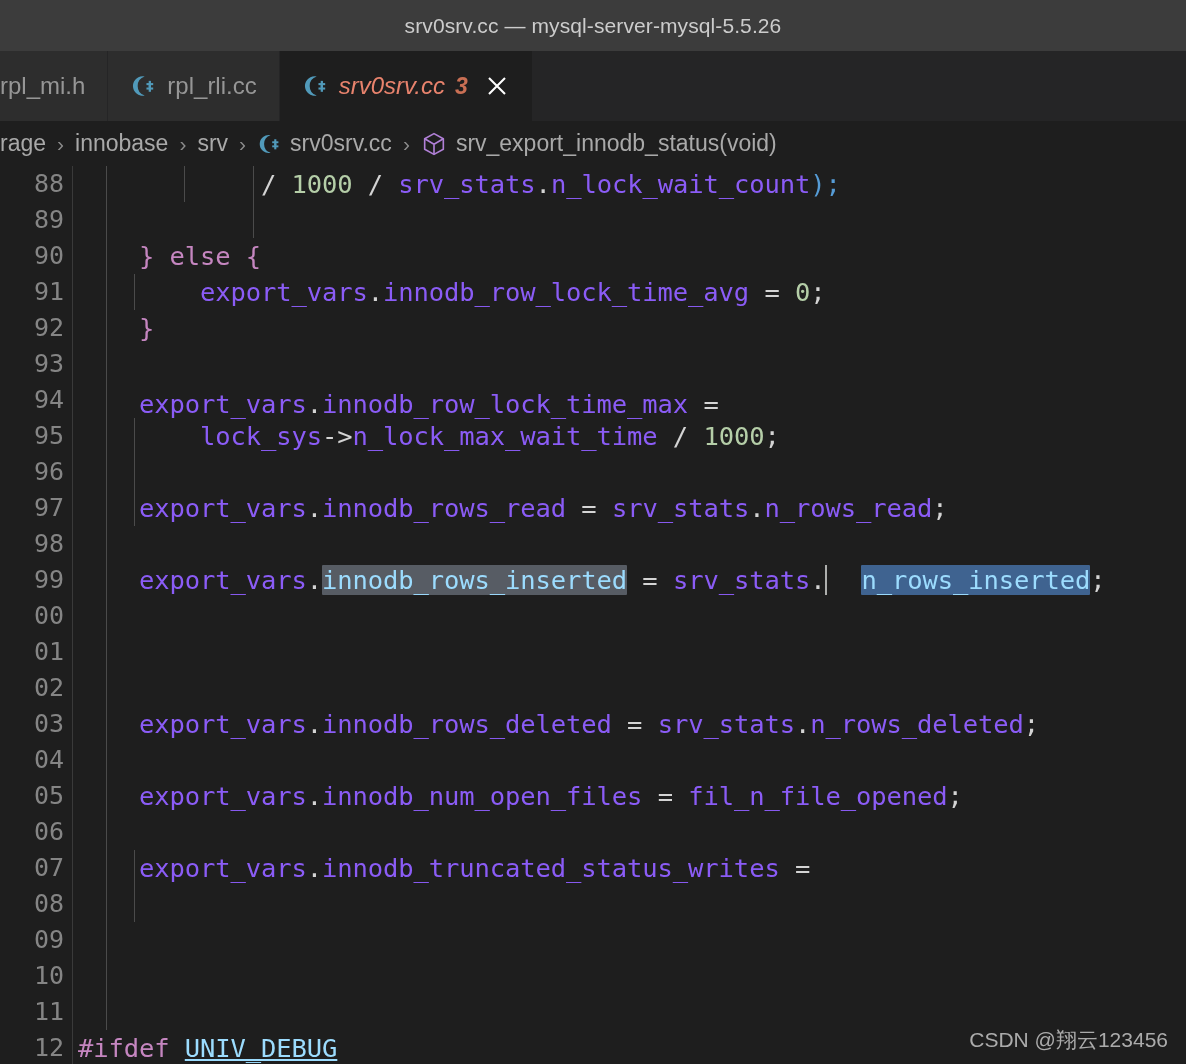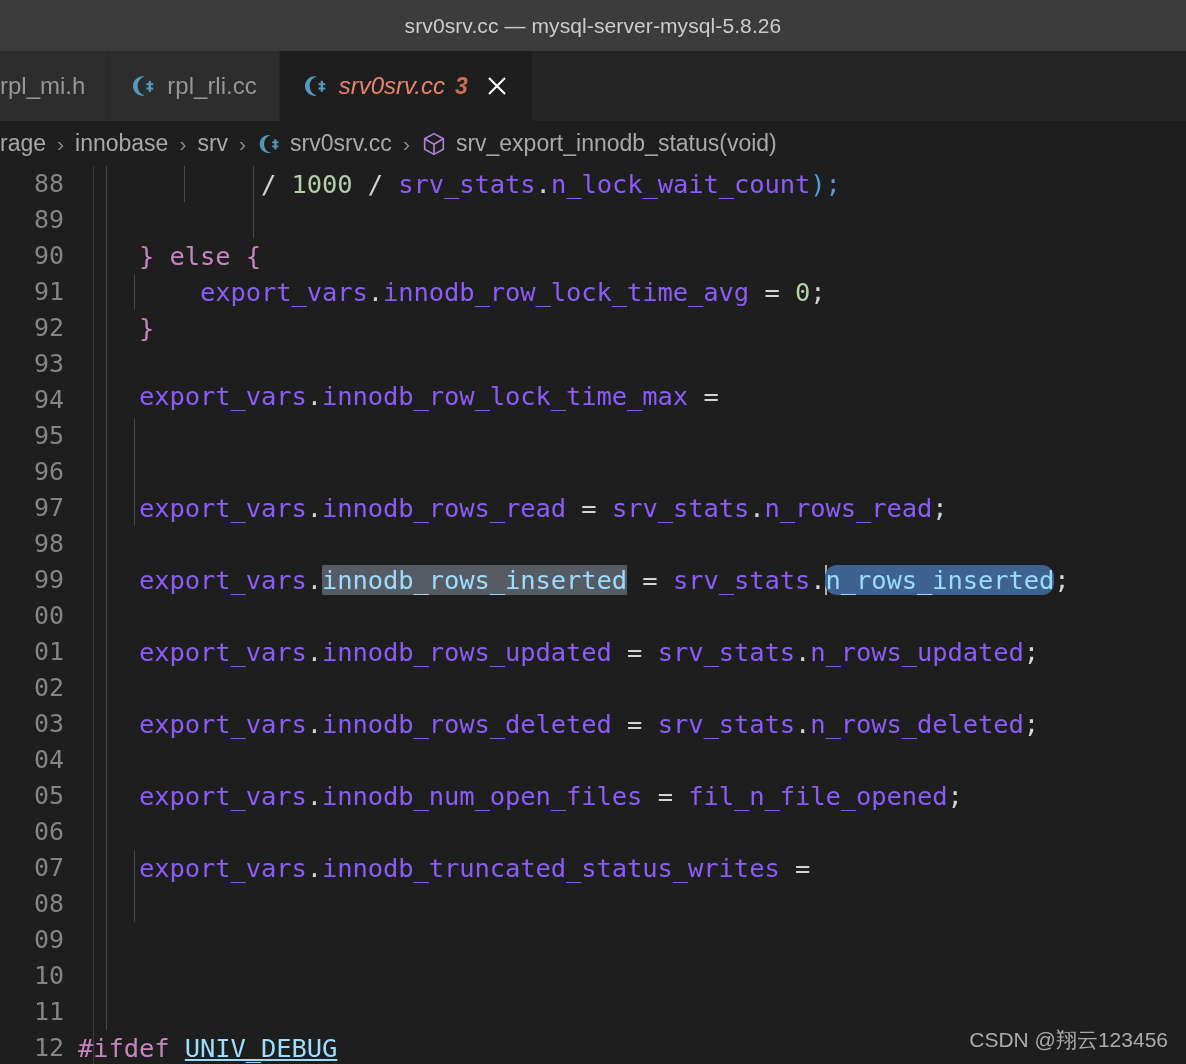--- a/index.html
+++ b/index.html
@@ -136,21 +136,21 @@
     position: absolute;
     left: 0; top: 166px;
     width: 1186px;
     height: 898px;
     background: #1e1e1e;
     overflow: hidden;
   }
   #gutter {
     position: absolute;
     left: 0; top: 0;
-    width: 94px;
+    width: 73px;
     height: 898px;
     background: #1e1e1e;
     border-right: 1px solid #3a3a3a;
     box-sizing: border-box;
   }
   .lineno {
     position: absolute;
     left: -26px;
     width: 90px;
     text-align: right;
@@ -194,21 +194,22 @@
   .t-pp    { color: #c586c0; }
   .t-ppid  { color: #9cdcfe; text-decoration: underline; }
 
   
   .sel-word {
     background: #575c64;
     border-radius: 1px;
   }
   .sel-blue {
     background: #3f6390;
-    border-radius: 12px;
+    border-radius: 1px;
+    margin-left: 36px;
   }
   .caret {
     display: inline-block;
     width: 2px;
     height: 30px;
     vertical-align: -6px;
     background: #aeafad;
     margin-right: -2px;
   }
 
@@ -221,21 +222,21 @@
     font-family: "Liberation Sans", sans-serif;
     font-size: 21px;
     white-space: nowrap;
     opacity: 0.92;
   }
 </style>
 </head>
 <body>
 
 <div id="titlebar">
-  <span class="title-text">srv0srv.cc — mysql-server-mysql-5.8.26</span>
+  <span class="title-text">srv0srv.cc — mysql-server-mysql-5.5.26</span>
 </div>
 
 <div id="tabbar">
 
   <div class="tab clipped">
     <span class="tab-label">rpl_mi.h</span>
   </div>
 
   <div class="tab">
     <span>
@@ -360,34 +361,34 @@
     <div class="codeline" style="top:36px"></div>
 
     <div class="codeline" style="top:72px"><span class="t-key">    } else {</span></div>
 
     <div class="codeline" style="top:108px"><span class="t-var">        export_vars</span><span class="t-punct">.</span><span class="t-var">innodb_row_lock_time_avg</span><span class="t-punct"> = </span><span class="t-num">0</span><span class="t-punct">;</span></div>
 
     <div class="codeline" style="top:144px"><span class="t-key">    }</span></div>
 
     <div class="codeline" style="top:180px"></div>
 
-    <div class="codeline" style="top:212px"><span class="t-var">    export_vars</span><span class="t-punct">.</span><span class="t-var">innodb_row_lock_time_max</span><span class="t-punct"> =</span></div>
-
+    <div class="codeline" style="top:220px"><span class="t-var">    export_vars</span><span class="t-punct">.</span><span class="t-var">innodb_row_lock_time_max</span><span class="t-punct"> =</span></div>
+
+    <div class="codeline" style="top:252px"><span class="t-var">        lock_sys</span><span class="t-punct">-&gt;</span><span class="t-var">n_lock_max_wait_time</span><span class="t-punct"> / </span><span class="t-num">1000</span><span class="t-punct">;</span></div>
 
     <div class="codeline" style="top:288px"></div>
 
     <div class="codeline" style="top:324px"><span class="t-var">    export_vars</span><span class="t-punct">.</span><span class="t-var">innodb_rows_read</span><span class="t-punct"> = </span><span class="t-var">srv_stats</span><span class="t-punct">.</span><span class="t-var">n_rows_read</span><span class="t-punct">;</span></div>
 
     <div class="codeline" style="top:360px"></div>
 
     <div class="codeline" style="top:396px"><span class="t-var">    export_vars</span><span class="t-punct">.</span><span class="sel-word">innodb_rows_inserted</span><span class="t-punct"> = </span><span class="t-var">srv_stats</span><span class="t-punct">.</span><span class="caret"></span><span class="sel-blue">n_rows_inserted</span><span class="t-punct">;</span></div>
 
     <div class="codeline" style="top:432px"></div>
 
-    <div class="codeline" style="top:468px"><span class="t-var">    export_vars</span><span class="t-punct">.</span><span class="t-var">innodb_rows_updated</span><span class="t-punct"> = </span><span class="t-var">srv_stats</span><span class="t-punct">.</span><span class="t-var">n_rows_updated</span><span class="t-punct">;</span></div>
 
     <div class="codeline" style="top:504px"></div>
 
     <div class="codeline" style="top:540px"><span class="t-var">    export_vars</span><span class="t-punct">.</span><span class="t-var">innodb_rows_deleted</span><span class="t-punct"> = </span><span class="t-var">srv_stats</span><span class="t-punct">.</span><span class="t-var">n_rows_deleted</span><span class="t-punct">;</span></div>
 
     <div class="codeline" style="top:576px"></div>
 
     <div class="codeline" style="top:612px"><span class="t-var">    export_vars</span><span class="t-punct">.</span><span class="t-var">innodb_num_open_files</span><span class="t-punct"> = </span><span class="t-var">fil_n_file_opened</span><span class="t-punct">;</span></div>
 
     <div class="codeline" style="top:648px"></div>

